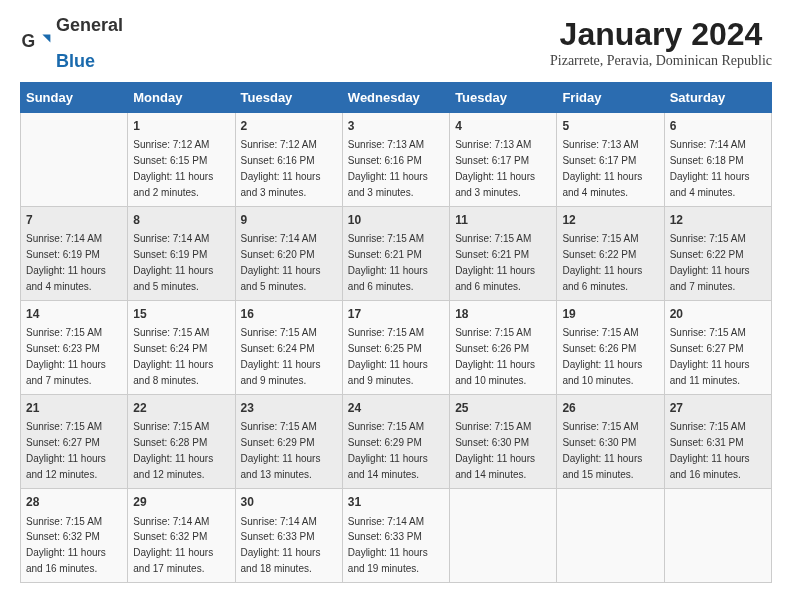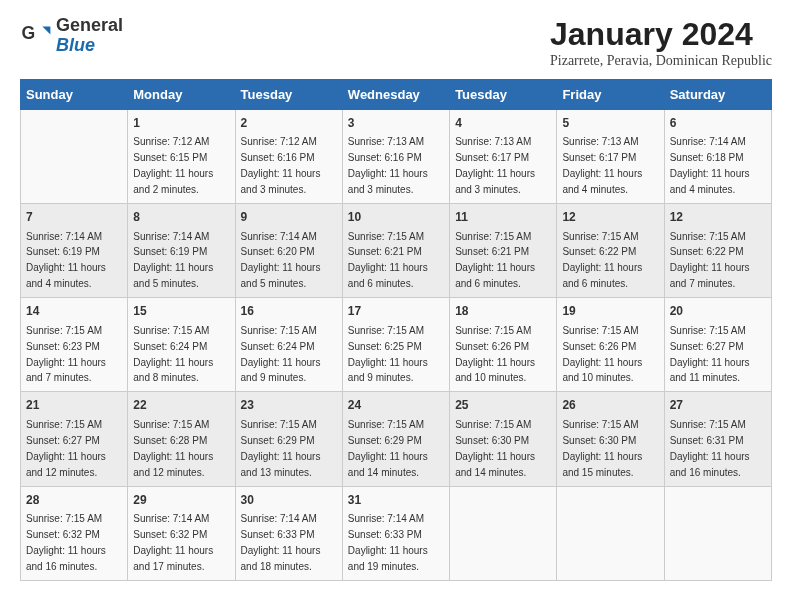--- a/index.html
+++ b/index.html
@@ -20,29 +20,30 @@
       display: flex;
       align-items: center;
       gap: 4px;
     }
     .logo-text {
       display: flex;
       flex-direction: column;
       font-size: 18px;
       font-weight: bold;
       line-height: 1.1;
+      gap: 16px;
     }
     .logo-general { color: #333; }
-    .logo-blue { color: #1a6aad; font-style: italic; }
+    .logo-blue { color: #1a6aad; }
     .logo-icon {
       width: 32px;
       height: 32px;
     }
     .title-block {
-      text-align: left;
+      text-align: center;
       margin-left: 40px;
     }
     .title-block h1 {
       font-size: 32px;
       font-weight: bold;
       color: #222;
     }
     .title-block p {
       font-size: 14px;
       color: #444;

